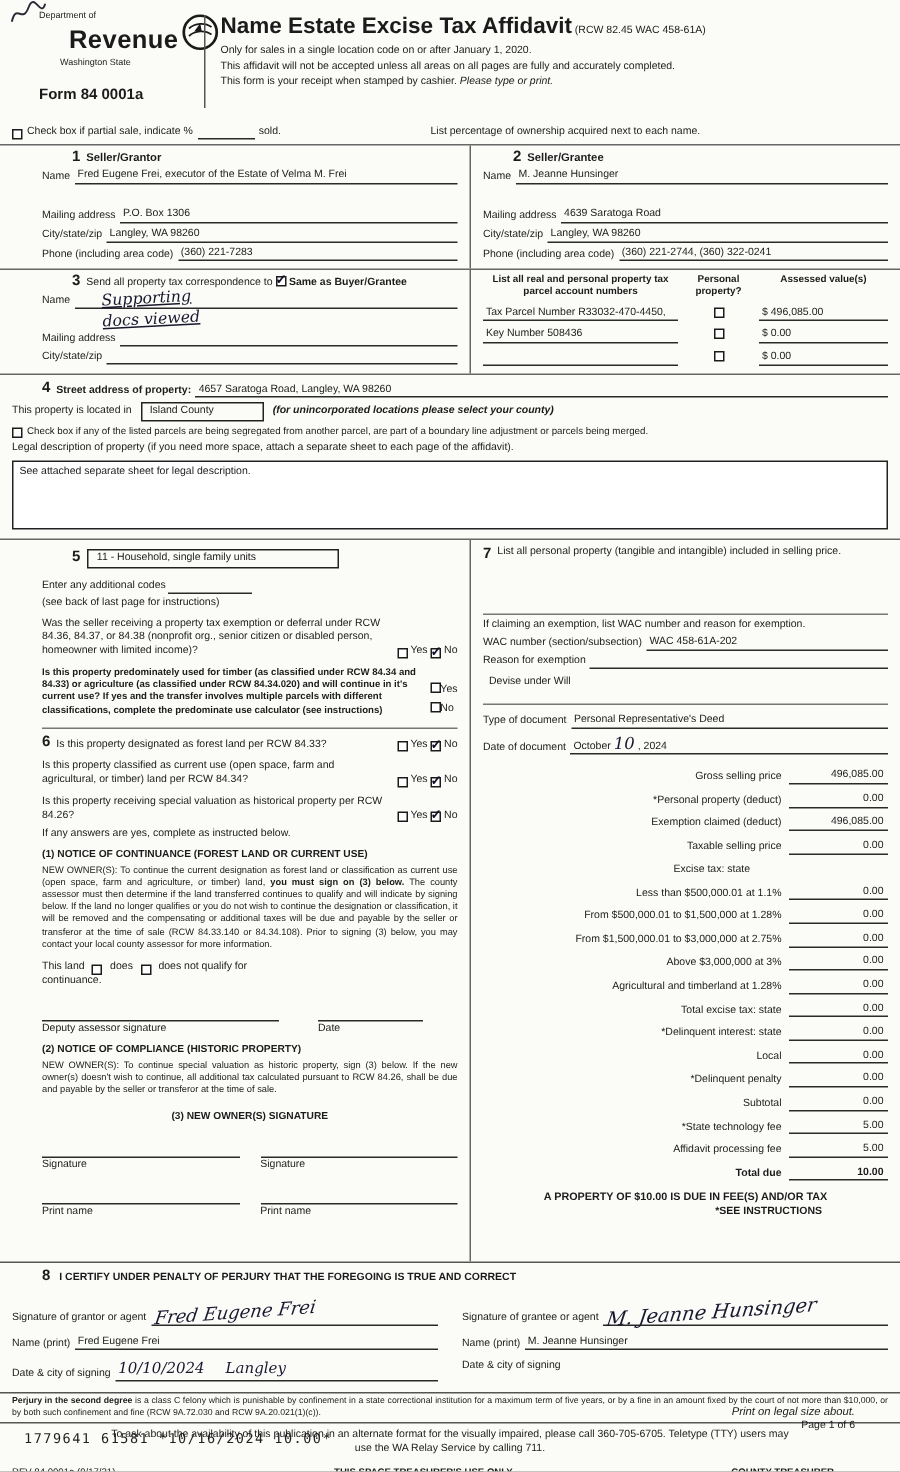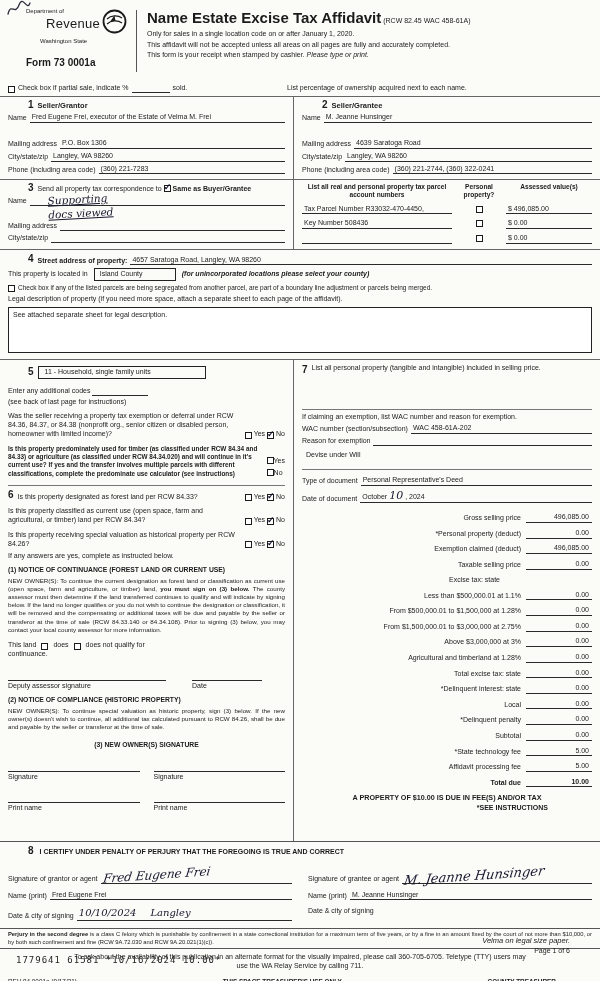--- a/index.html
+++ b/index.html
@@ -24,36 +24,36 @@
   .hw{font-family:"DejaVu Serif",serif;font-style:italic;color:#17172e;}
 
   
   .top-scribble{position:absolute;left:6px;top:0;}
 
   
   .hdr{display:flex;align-items:stretch;padding:8px 8px 0 8px;height:80px;}
   .hdr-left{width:122px;padding-left:18px;}
   .dept-wrap{display:flex;align-items:flex-start;}
   .dept-small{font-size:6px;}
-  .dept-big{font-size:13px;font-weight:normal;letter-spacing:.3px;padding-left:20px;}
+  .dept-big{font-size:17px;font-weight:bold;letter-spacing:.3px;padding-left:20px;}
   .logo{margin-left:2px;margin-top:1px;}
   .wstate{font-size:6px;margin-left:14px;margin-top:1px;}
   .formno{font-weight:bold;font-size:10px;margin-top:12px;}
   .vsep{width:1px;background:#555;margin:2px 10px 8px 6px;}
   .hdr-right{flex:1;padding-top:1px;}
   .h-title{font-size:15px;font-weight:bold;}
   .h-rcw{font-size:7px;}
   .h-note{margin-top:2px;}
 
   
   .partial{display:flex;align-items:flex-end;gap:3px;padding:4px 8px 3px 8px;}
   .pright{margin-left:auto;width:305px;}
 
   
-  .cols{display:flex;border-top:1px solid #666;}
+  .cols{display:flex;border-top:1px solid #666;padding-left:20px;}
   .cL{width:293px;padding:2px 8px 5px 8px;position:relative;}
   .cR{flex:1;border-left:1px solid #666;padding:2px 8px 5px 8px;position:relative;}
   .shead{margin-left:20px;margin-bottom:2px;}
   .snum{font-weight:bold;font-size:10px;margin-right:4px;}
   .stitle{font-weight:bold;font-size:7.5px;}
   .fl.nm{margin-top:2px;}
   .fl.addr{margin-top:16px;}
 
   
   .hw-note{position:absolute;left:48px;top:13px;transform:rotate(-3deg);font-size:10.5px;line-height:1.3;text-decoration:underline;}
@@ -163,21 +163,21 @@
         <span class="logo">
           <svg width="25" height="25" viewBox="0 0 25 25">
             <circle cx="12.5" cy="12.5" r="11" fill="none" stroke="#1a1a1a" stroke-width="1.8"></circle>
             <path d="M5 10 C9 6,16 6,20 9" fill="none" stroke="#1a1a1a" stroke-width="1.2"></path>
             <path d="M5 15 C9 11,16 11,20 14" fill="none" stroke="#1a1a1a" stroke-width="1.2"></path>
             <path d="M8.5 12 l4 -5.5 l1 5.5 z" fill="#1a1a1a"></path>
           </svg>
         </span>
       </div>
       <div class="wstate">Washington State</div>
-      <div class="formno">Form 73 0001a</div>
+      <div class="formno">Form 84 0001a</div>
     </div>
     <div class="vsep"></div>
     <div class="hdr-right">
       <div><span class="h-title">Name Estate Excise Tax Affidavit</span> <span class="h-rcw">(RCW 82.45 WAC 458-61A)</span></div>
       <div class="h-note">Only for sales in a single location code on or after January 1, 2020.</div>
       <div class="h-note">This affidavit will not be accepted unless all areas on all pages are fully and accurately completed.</div>
       <div class="h-note"><span>This form is your receipt when stamped by cashier.</span> <span class="i">Please type or print.</span></div>
     </div>
   </div>
 
@@ -560,17 +560,17 @@
   </div>
 
   <div class="altnote">To ask about the availability of this publication in an alternate format for the visually impaired, please call 360-705-6705. Teletype (TTY) users may use the WA Relay Service by calling 711.</div>
 
   <div class="revrow">
     <span>REV 84 0001a  (9/17/21)</span>
     <span class="b">THIS SPACE TREASURER'S USE ONLY</span>
     <span class="b ctreas">COUNTY TREASURER</span>
   </div>
 
-  <div class="printnote">Velma on legal size paper.</div>
+  <div class="printnote">Print on legal size about.</div>
   <div class="pageno">Page 1 of 6</div>
   <div class="stamp">1779641  61581  *10/16/2024 10.00*</div>
 
 </div>
 
 </body></html>

